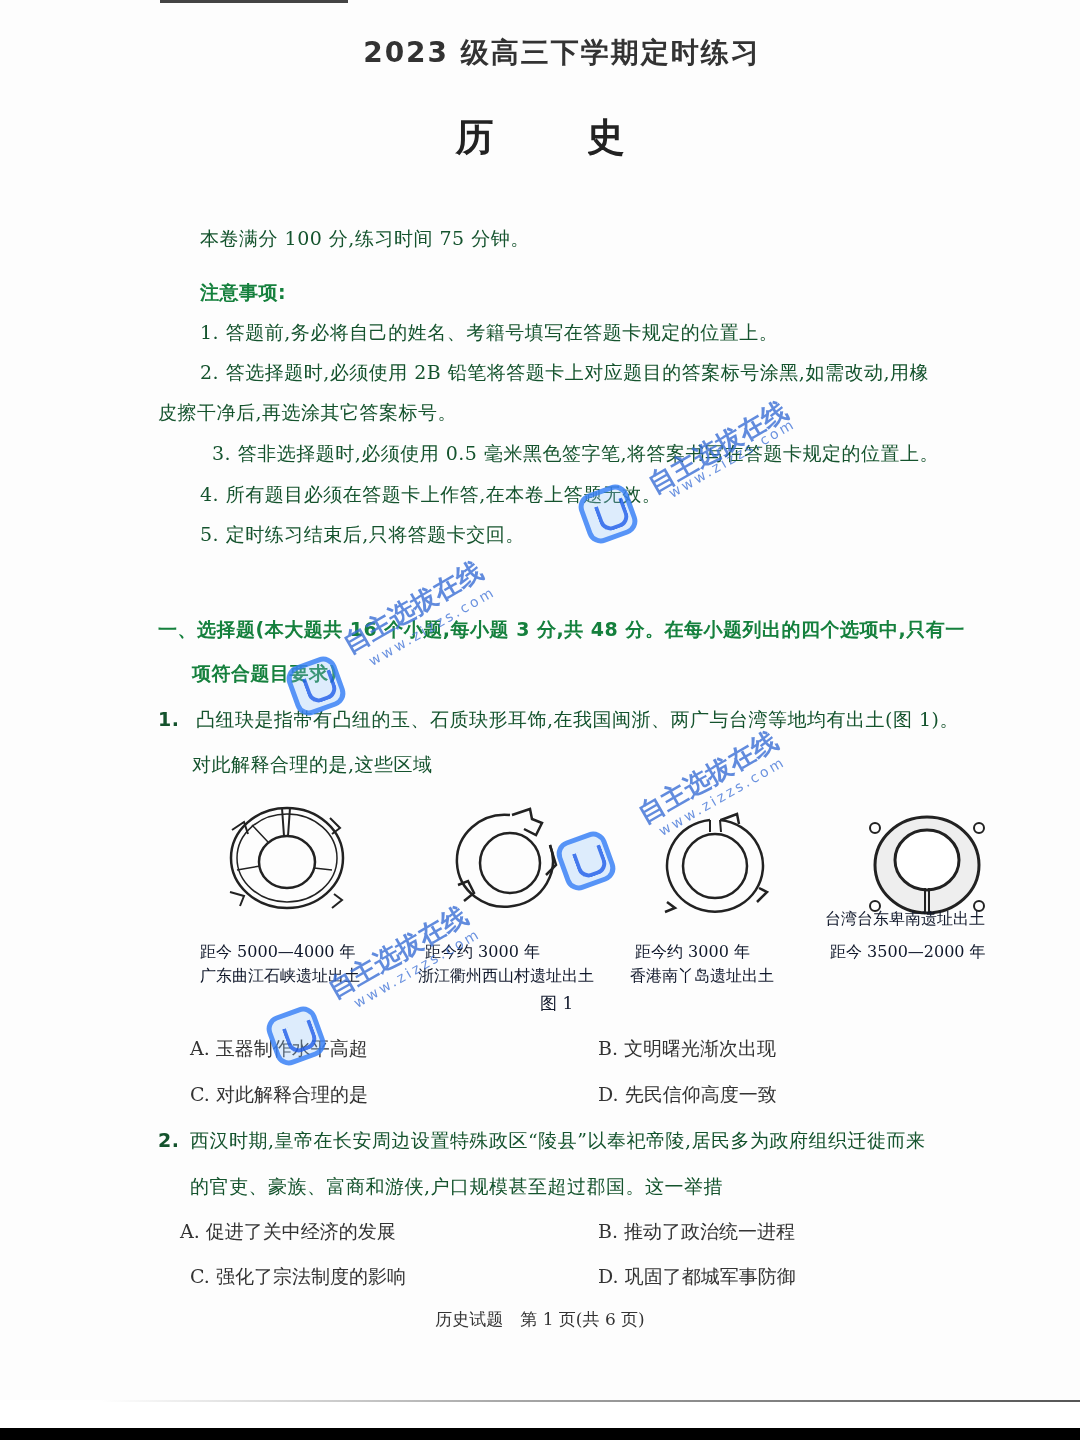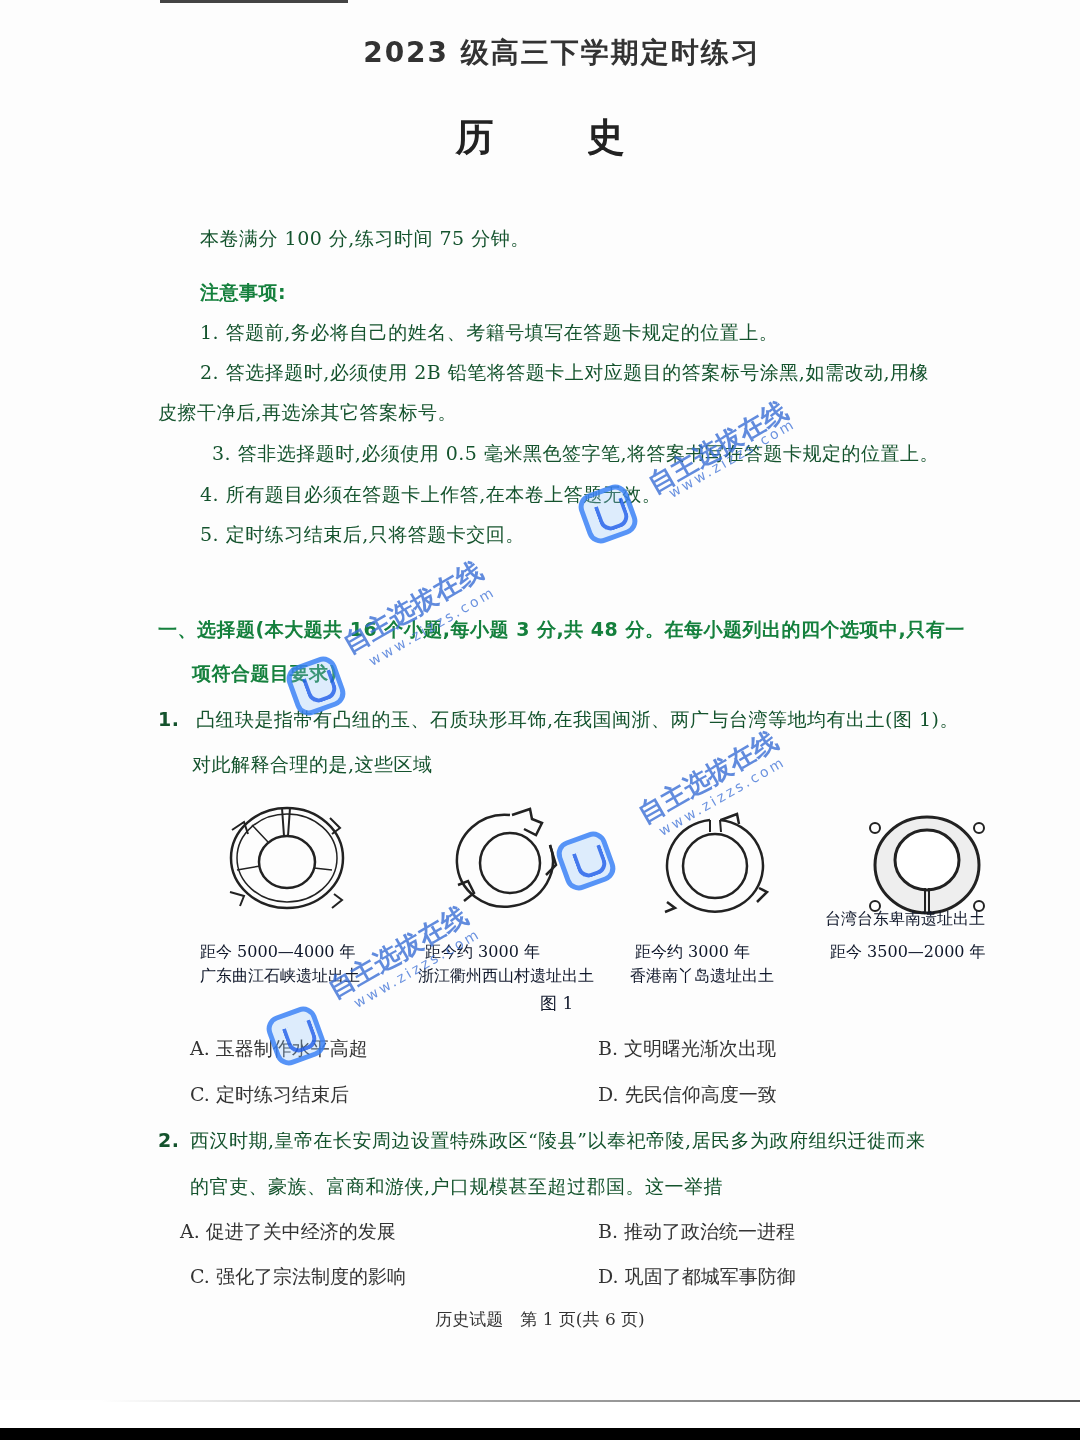--- a/index.html
+++ b/index.html
@@ -85,21 +85,21 @@
   <div class="cap" style="left:425px; top:942px; width:190px;">距今约 3000 年</div>
   <div class="cap" style="left:418px; top:966px; width:200px;">浙江衢州西山村遗址出土</div>
   <div class="cap" style="left:635px; top:942px; width:170px;">距今约 3000 年</div>
   <div class="cap" style="left:630px; top:966px; width:180px;">香港南丫岛遗址出土</div>
   <div class="cap" style="left:830px; top:942px; width:170px;">距今 3500—2000 年</div>
   <div class="cap" style="left:825px; top:909px; width:190px;">台湾台东卑南遗址出土</div>
   <div class="cap" style="left:540px; top:992px; width:100px; font-size:17px;">图 1</div>
 
   <div class="opt" style="left:190px; top:1036px;">A. 玉器制作水平高超</div>
   <div class="opt" style="left:598px; top:1036px;">B. 文明曙光渐次出现</div>
-  <div class="opt" style="left:190px; top:1082px;">C. 定时练习结束后</div>
+  <div class="opt" style="left:190px; top:1082px;">C. 对此解释合理的是</div>
   <div class="opt" style="left:598px; top:1082px;">D. 先民信仰高度一致</div>
 
   <div class="line" style="left:158px; top:1128px;">
     <span class="qnum">2.</span>
     <span style="margin-left:4px;">西汉时期,皇帝在长安周边设置特殊政区“陵县”以奉祀帝陵,居民多为政府组织迁徙而来</span>
   </div>
   <div class="line" style="left:190px; top:1174px;">的官吏、豪族、富商和游侠,户口规模甚至超过郡国。这一举措</div>
 
   <div class="opt" style="left:180px; top:1219px;">A. 促进了关中经济的发展</div>
   <div class="opt" style="left:598px; top:1219px;">B. 推动了政治统一进程</div>

